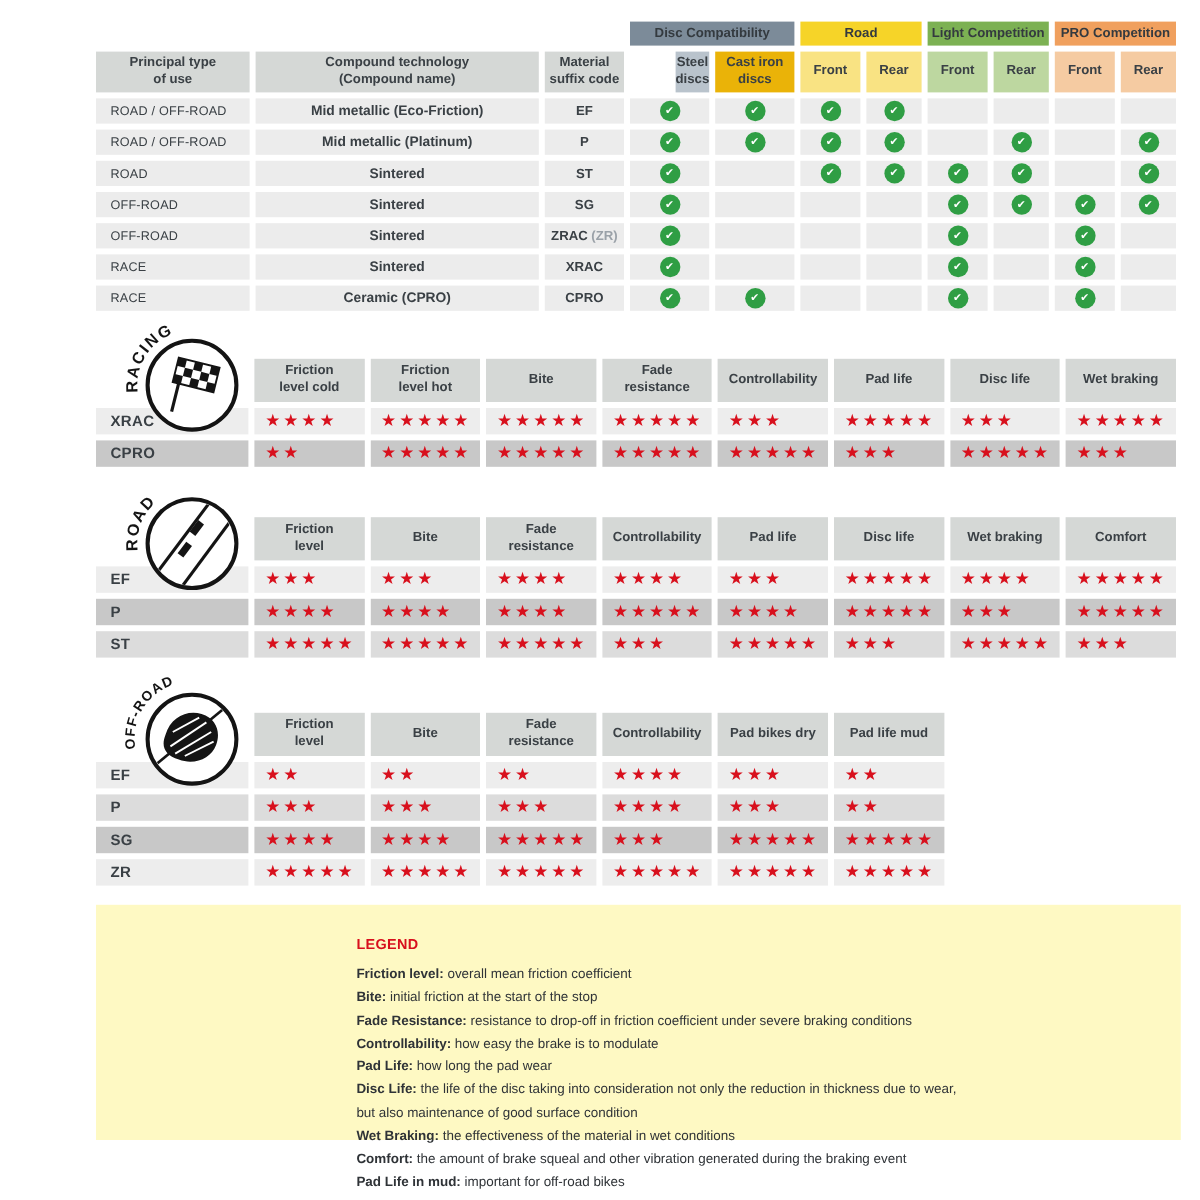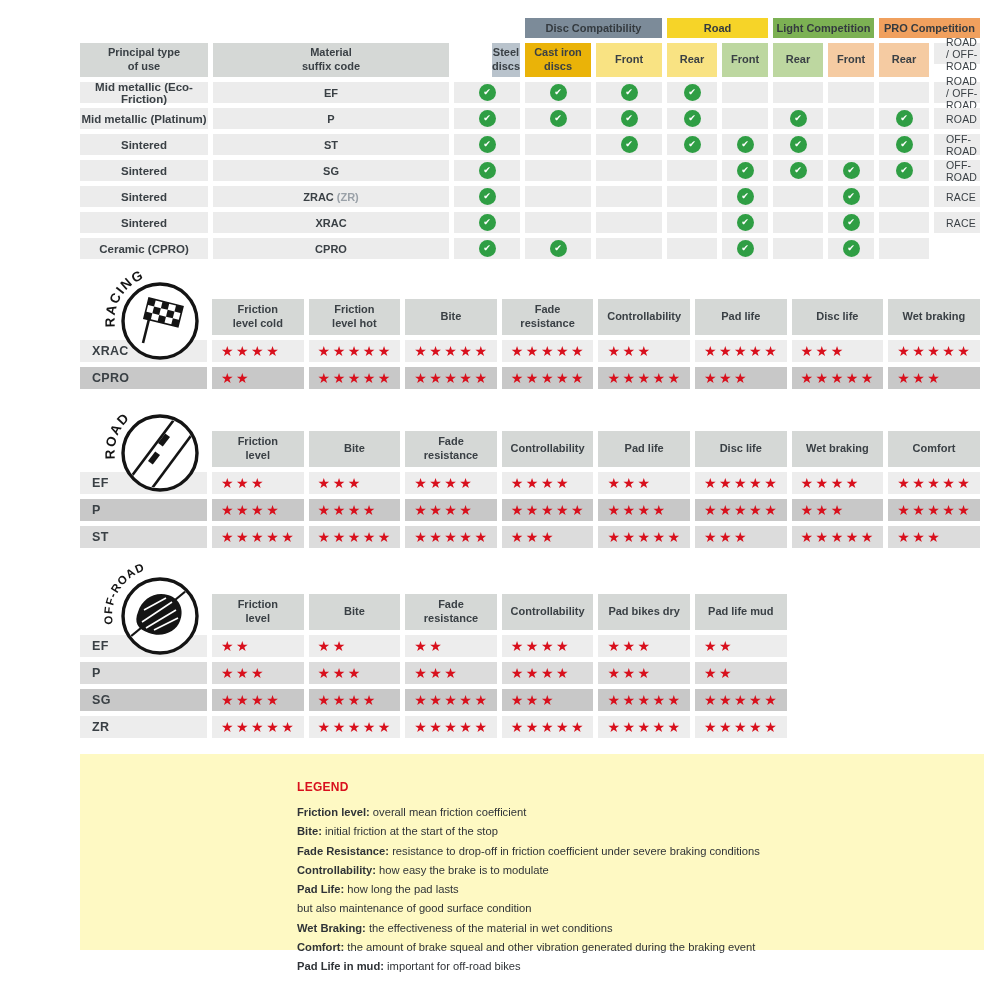--- a/index.html
+++ b/index.html
@@ -53,20 +53,22 @@
 
     <section>
       <div id="compat-table" class="grid compat-grid">
           <div class="cell gap-cell group-h" style="grid-column: span 3;"></div>
           <div class="cell group-h" style="grid-column: span 2; background: rgb(124, 139, 153);">Disc Compatibility</div>
           <div class="cell group-h" style="grid-column: span 2; background: rgb(246, 212, 40);">Road</div>
           <div class="cell group-h" style="grid-column: span 2; background: rgb(124, 177, 83);">Light Competition</div>
           <div class="cell group-h" style="grid-column: span 2; background: rgb(240, 160, 94);">PRO Competition</div>
           <div class="cell col-h">Principal type
 of use</div>
+          <div class="cell col-h">Compound technology
+(Compound name)</div>
           <div class="cell col-h">Material
 suffix code</div>
           <div class="cell sub-h" style="background: rgb(185, 195, 204); margin-left: 38px;">Steel
 discs</div>
           <div class="cell sub-h" style="background: #eab308;">Cast iron
 discs</div>
           <div class="cell sub-h" style="background: rgb(249, 227, 131);">Front</div>
           <div class="cell sub-h" style="background: rgb(249, 227, 131);">Rear</div>
           <div class="cell sub-h" style="background: rgb(189, 215, 160);">Front</div>
           <div class="cell sub-h" style="background: rgb(189, 215, 160);">Rear</div>
@@ -548,20 +550,21 @@
 
   </div>
 
   <section class="legend-box">
     <div class="legend-title">LEGEND</div>
     <div id="legend-items">
         <div class="legend-line"><b>Friction level:</b><span> overall mean friction coefficient</span></div>
         <div class="legend-line"><b>Bite:</b><span> initial friction at the start of the stop</span></div>
         <div class="legend-line"><b>Fade Resistance:</b><span> resistance to drop-off in friction coefficient under severe braking conditions</span></div>
         <div class="legend-line"><b>Controllability:</b><span> how easy the brake is to modulate</span></div>
-        <div class="legend-line"><b>Pad Life:</b><span> how long the pad lasts</span></div>
+        <div class="legend-line"><b>Pad Life:</b><span> how long the pad wear</span></div>
+        <div class="legend-line"><b>Disc Life:</b><span> the life of the disc taking into consideration not only the reduction in thickness due to wear,</span></div>
         <div class="legend-line"><span>but also maintenance of good surface condition</span></div>
         <div class="legend-line"><b>Wet Braking:</b><span> the effectiveness of the material in wet conditions</span></div>
         <div class="legend-line"><b>Comfort:</b><span> the amount of brake squeal and other vibration generated during the braking event</span></div>
         <div class="legend-line"><b>Pad Life in mud:</b><span> important for off-road bikes</span></div>
       </div>
   </section>
 </div>
 
 </body></html>

